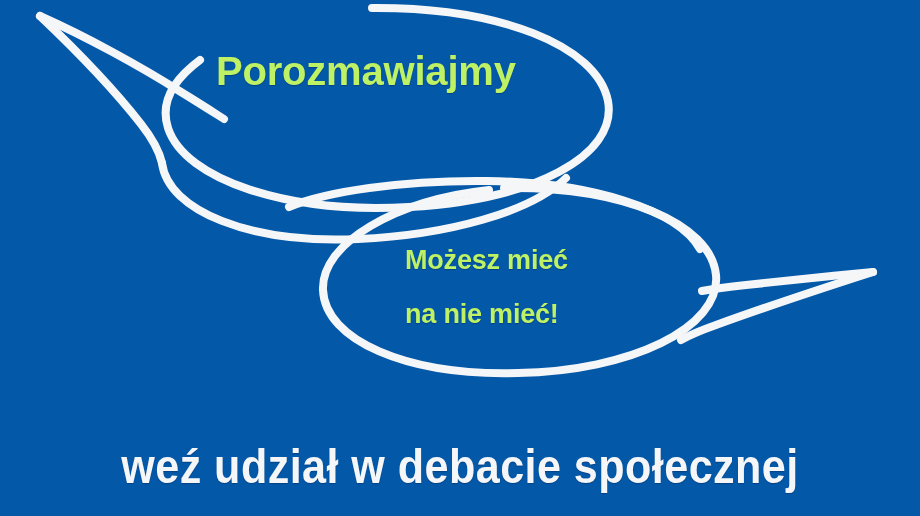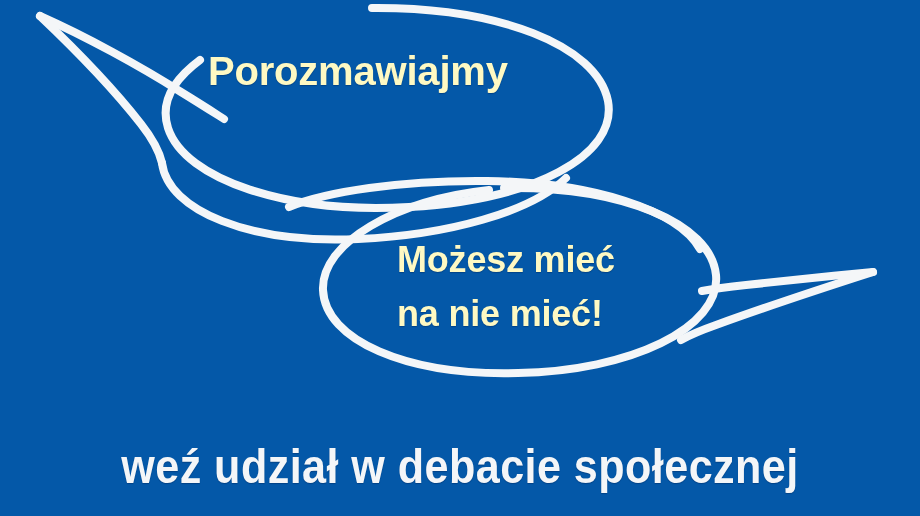--- a/index.html
+++ b/index.html
@@ -27,37 +27,38 @@
   }
   .bubble-stroke {
     fill: none;
     stroke: #f4f6f8;
     stroke-linecap: round;
     stroke-linejoin: round;
   }
 
   .bubble-text {
     position: absolute;
-    color: #fef9c3;
+    color: #bef264;
     font-weight: bold;
     letter-spacing: -0.2px;
     white-space: nowrap;
     text-shadow: 0 1px 1px rgba(0,20,60,0.30);
+    margin-left: 8px;
   }
 
   #bubble-one-text {
     left: 208px;
     top: 42px;
     font-size: 40px;
     line-height: 59px;
   }
   #bubble-two-text {
     left: 397px;
     top: 233px;
-    font-size: 36px;
+    font-size: 27px;
     line-height: 54px;
     text-align: left;
   }
 
   #bottom-line {
     position: absolute;
     left: 0;
     right: 0;
     top: 436px;
     text-align: center;

